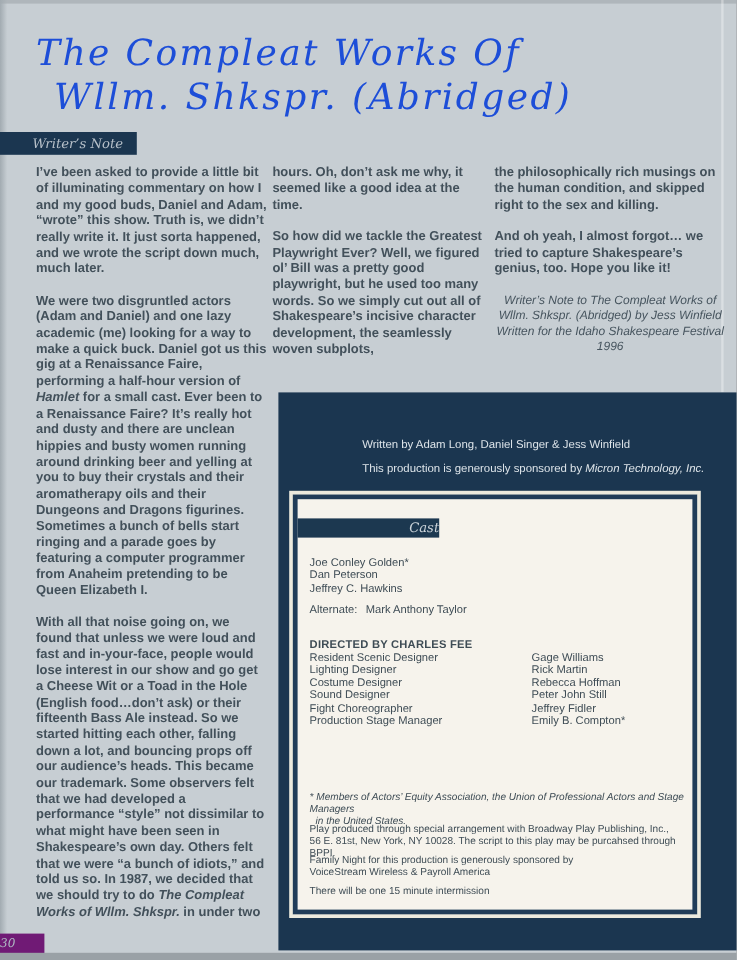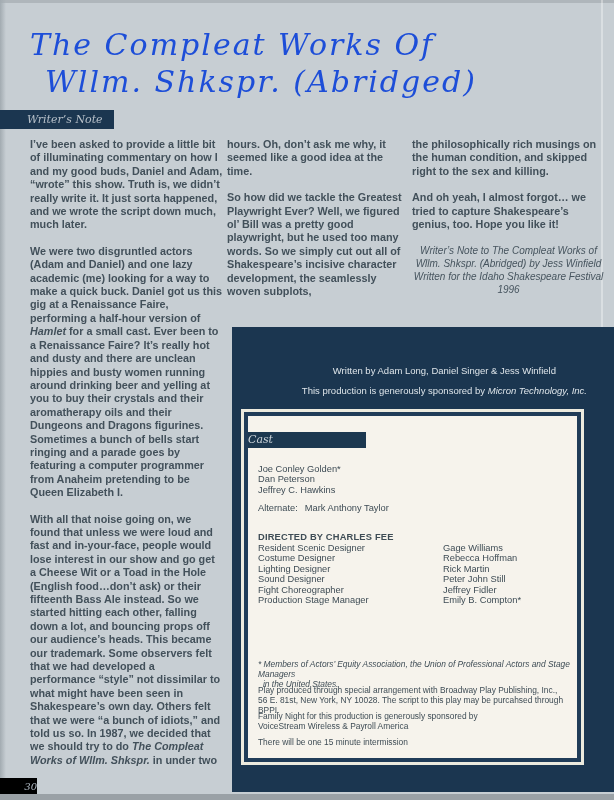--- a/index.html
+++ b/index.html
@@ -31,56 +31,56 @@
   .col{position:absolute;top:138px;font-size:10.8px;line-height:13.4px;text-align:left;}
   .col p{margin:0 0 13px 0;font-weight:bold;}
   .col1{left:30px;width:193px;}
   .col2{left:227px;width:181px;}
   .col3{left:412px;width:193px;}
   .ital{font-style:italic;}
   .credit{font-style:italic;font-size:10px;line-height:13px;margin-top:4px;color:#46545e;text-align:center;}
 
   .navy-box{position:absolute;left:232px;top:327px;width:382px;height:465px;background:#1b3650;}
   .prod-credits{
-    position:absolute;top:34px;right:27px;text-align:center;
+    position:absolute;top:34px;right:27px;text-align:left;
     color:#dde4e9;font-size:9.5px;line-height:19.5px;white-space:nowrap;
   }
 
   .card{
     position:absolute;left:12px;top:85px;width:337px;height:350px;box-sizing:border-box;
     background:#f6f3ec;border:4px solid #203c58;outline:3px solid #ecead f;
     outline:3px solid #eceade;
   }
   .card-inner{position:absolute;left:0;top:0;width:100%;height:100%;font-size:9.3px;color:#3e4c55;}
   .cast-banner{
     position:absolute;left:0;top:16px;width:118px;height:16px;background:#1c3850;
     color:#ccd4da;font-family:"DejaVu Serif",serif;font-style:italic;font-size:11px;
-    text-align:left;line-height:15px;
+    text-align:right;line-height:15px;
   }
   .cast-list{position:absolute;left:10px;top:48px;line-height:10.4px;}
   .alternate{position:absolute;left:10px;top:87px;text-align:center;}
   .alternate .alt-name{margin-left:7px;}
   .directed{position:absolute;left:10px;top:116px;font-weight:bold;letter-spacing:.2px;}
   .crew{position:absolute;left:10px;top:127px;width:312px;}
   .crew-row{display:flex;align-items:flex-start;line-height:10.4px;}
   .crew-role{width:185px;flex:0 0 185px;}
   .crew-name{flex:1;}
   .pre{white-space:pre-line;}
   .fn{position:absolute;left:10px;width:315px;line-height:10px;font-size:8.4px;}
   .fn-italic{font-style:italic;}
   .fn1{top:243px;}
   .fn1 .indent{padding-left:5px;}
   .fn2{top:269px;}
   .fn3{top:295px;}
   .fn4{top:321px;}
 
   .page-num{
-    position:absolute;left:0;top:778px;width:37px;height:17px;background:#000000;
+    position:absolute;left:0;top:778px;width:37px;height:17px;background:#701a75;
     color:#aeb8c2;font-family:"DejaVu Serif",serif;font-style:italic;
-    font-size:10px;text-align:right;line-height:17px;
+    font-size:10px;text-align:left;line-height:17px;
   }
 </style>
 </head>
 <body>
 
 <div class="page">
   <div class="top-edge"></div>
   <div class="left-edge"></div>
   <div class="right-edge"></div>
 
@@ -132,26 +132,26 @@
         </div>
 
         <div class="directed">DIRECTED BY CHARLES FEE</div>
 
         <div class="crew">
           <div class="crew-row">
             <span class="crew-role">Resident Scenic Designer</span>
             <span class="crew-name">Gage Williams</span>
           </div>
           <div class="crew-row">
+            <span class="crew-role">Lighting Designer</span>
+            <span class="crew-name">Rick Martin</span>
+          </div>
+          <div class="crew-row">
             <span class="crew-role">Costume Designer</span>
             <span class="crew-name">Rebecca Hoffman</span>
-          </div>
-          <div class="crew-row">
-            <span class="crew-role">Lighting Designer</span>
-            <span class="crew-name">Rick Martin</span>
           </div>
           <div class="crew-row">
             <span class="crew-role">Sound Designer</span>
             <span class="crew-name">Peter John Still</span>
           </div>
           <div class="crew-row">
             <span class="crew-role">Fight Choreographer</span>
             <span class="crew-name">Jeffrey Fidler</span>
           </div>
           <div class="crew-row">

